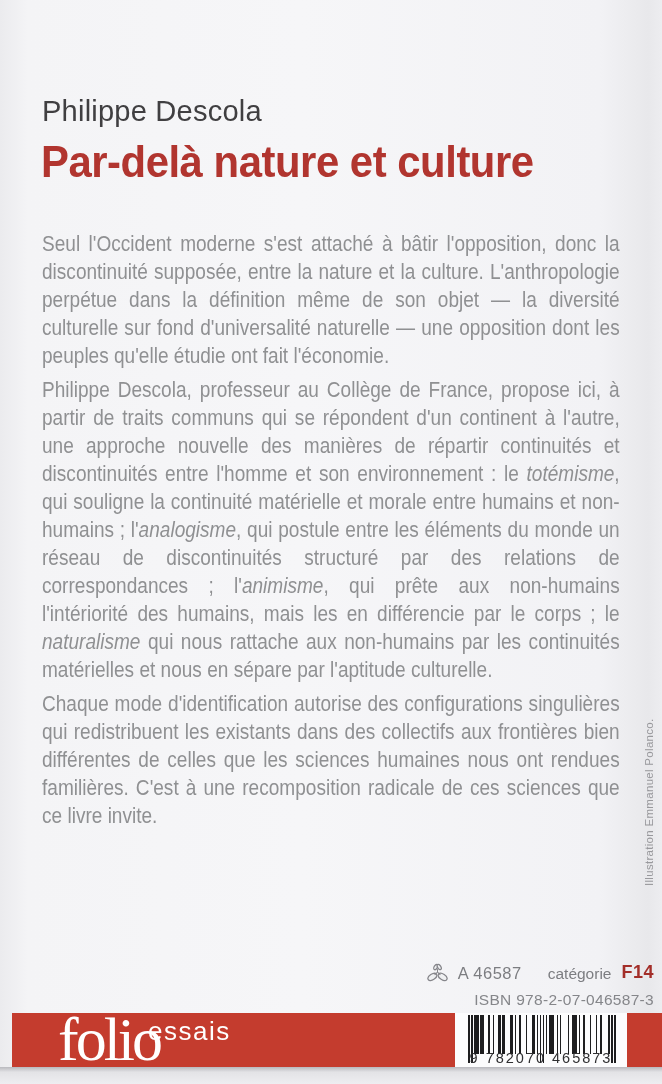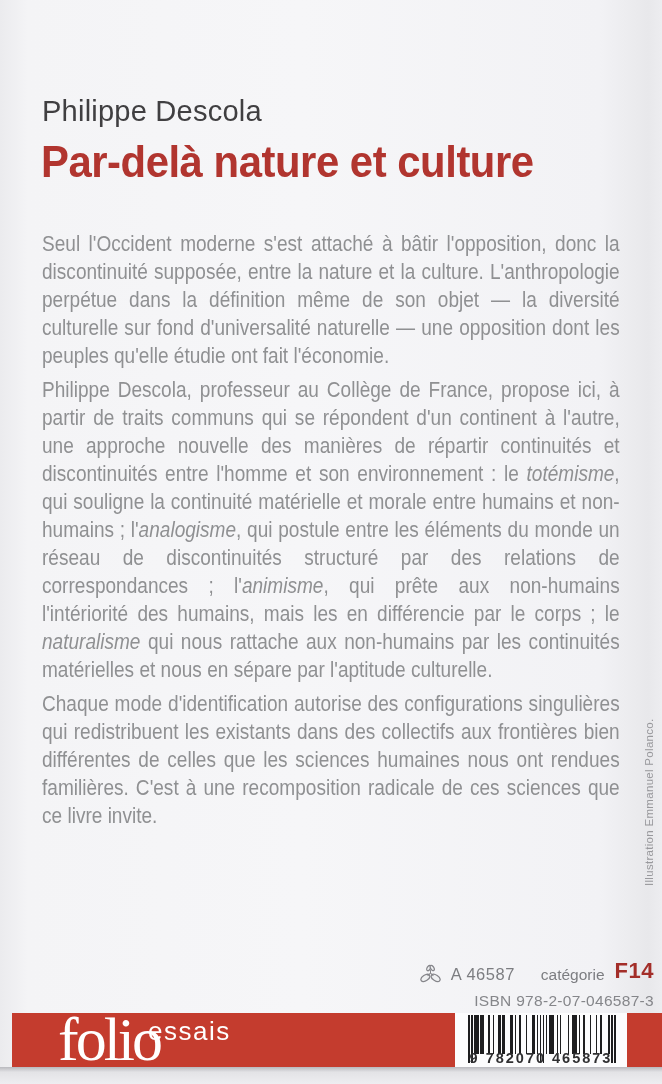--- a/index.html
+++ b/index.html
@@ -25,26 +25,26 @@
   .body-text i{font-style:italic;}
   .credit{
     position:absolute;right:7px;top:686px;height:200px;writing-mode:vertical-rl;
     transform:rotate(180deg);font-size:11.5px;letter-spacing:.3px;color:#98989c;white-space:nowrap;
   }
   .colophon{position:absolute;right:8px;top:958px;text-align:right;color:#7c7d81;}
   .colophon-line1{display:flex;align-items:flex-end;justify-content:flex-end;}
   .fleuron{position:relative;top:5px;margin-right:9px;flex:0 0 auto;}
   .print-code{font-size:16.5px;letter-spacing:.5px;color:#7c7d81;}
   .category-label{font-size:15.5px;margin-left:26px;color:#7c7d81;}
-  .category-value{font-size:22px;font-weight:700;color:var(--category-red,#a32e29);margin-left:10px;letter-spacing:.5px;}
+  .category-value{font-size:18px;font-weight:700;color:var(--category-red,#a32e29);margin-left:10px;letter-spacing:.5px;}
   .isbn{font-size:15.5px;margin-top:8px;letter-spacing:.3px;color:#85868a;}
   .band{position:absolute;left:12px;top:1013px;width:662px;height:54px;display:flex;}
   .band-red{background:var(--band-red,#c43c2e);}
   .band-left{width:443px;position:relative;}
-  .barcode-box{width:172px;background:#fcfcfd;position:relative;font-weight:bold;}
+  .barcode-box{width:172px;background:#fcfcfd;position:relative;}
   .band-right{width:47px;}
   .folio{
     position:absolute;left:46px;top:-6px;font-family:"Liberation Serif","DejaVu Serif",serif;
     font-size:62px;line-height:64px;color:#ffffff;letter-spacing:-3px;
   }
   .essais{position:absolute;left:136px;top:3px;font-size:26px;color:#ffffff;letter-spacing:1.5px;text-align:center;}
   .barcode-bars{position:absolute;left:13px;top:2px;width:148px;height:50px;}
   .bar{position:absolute;top:0;height:39px;background:#1d1d1f;}
   .bar.tall{height:48px;}
   .barcode-digits{

